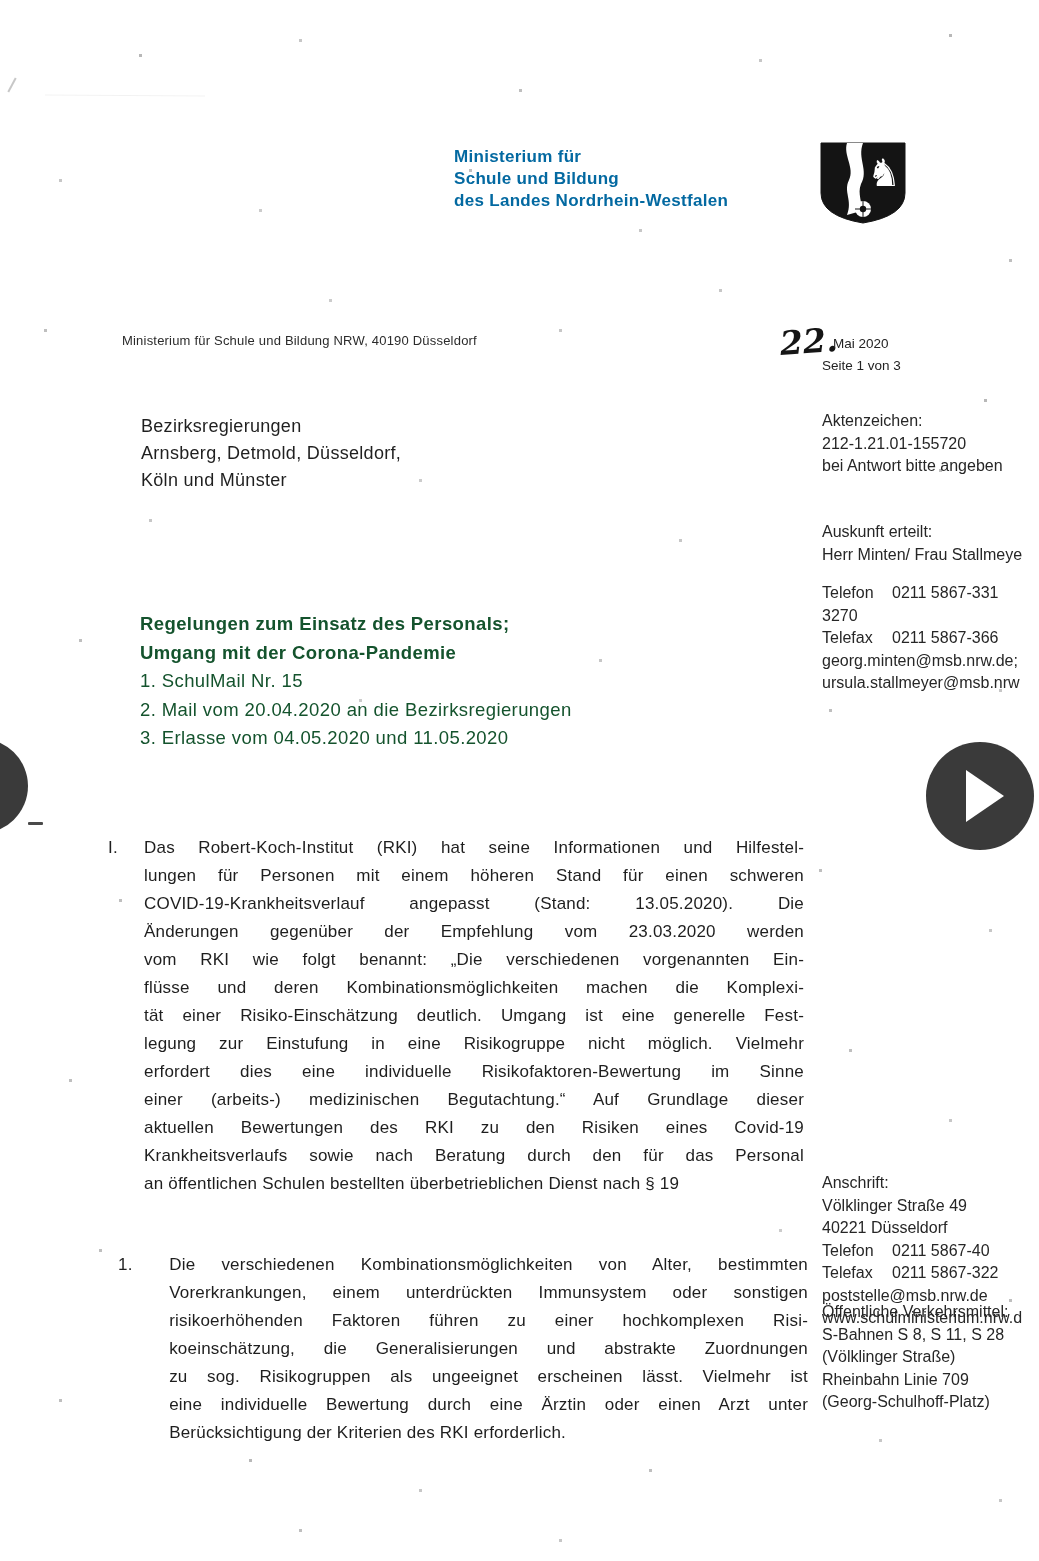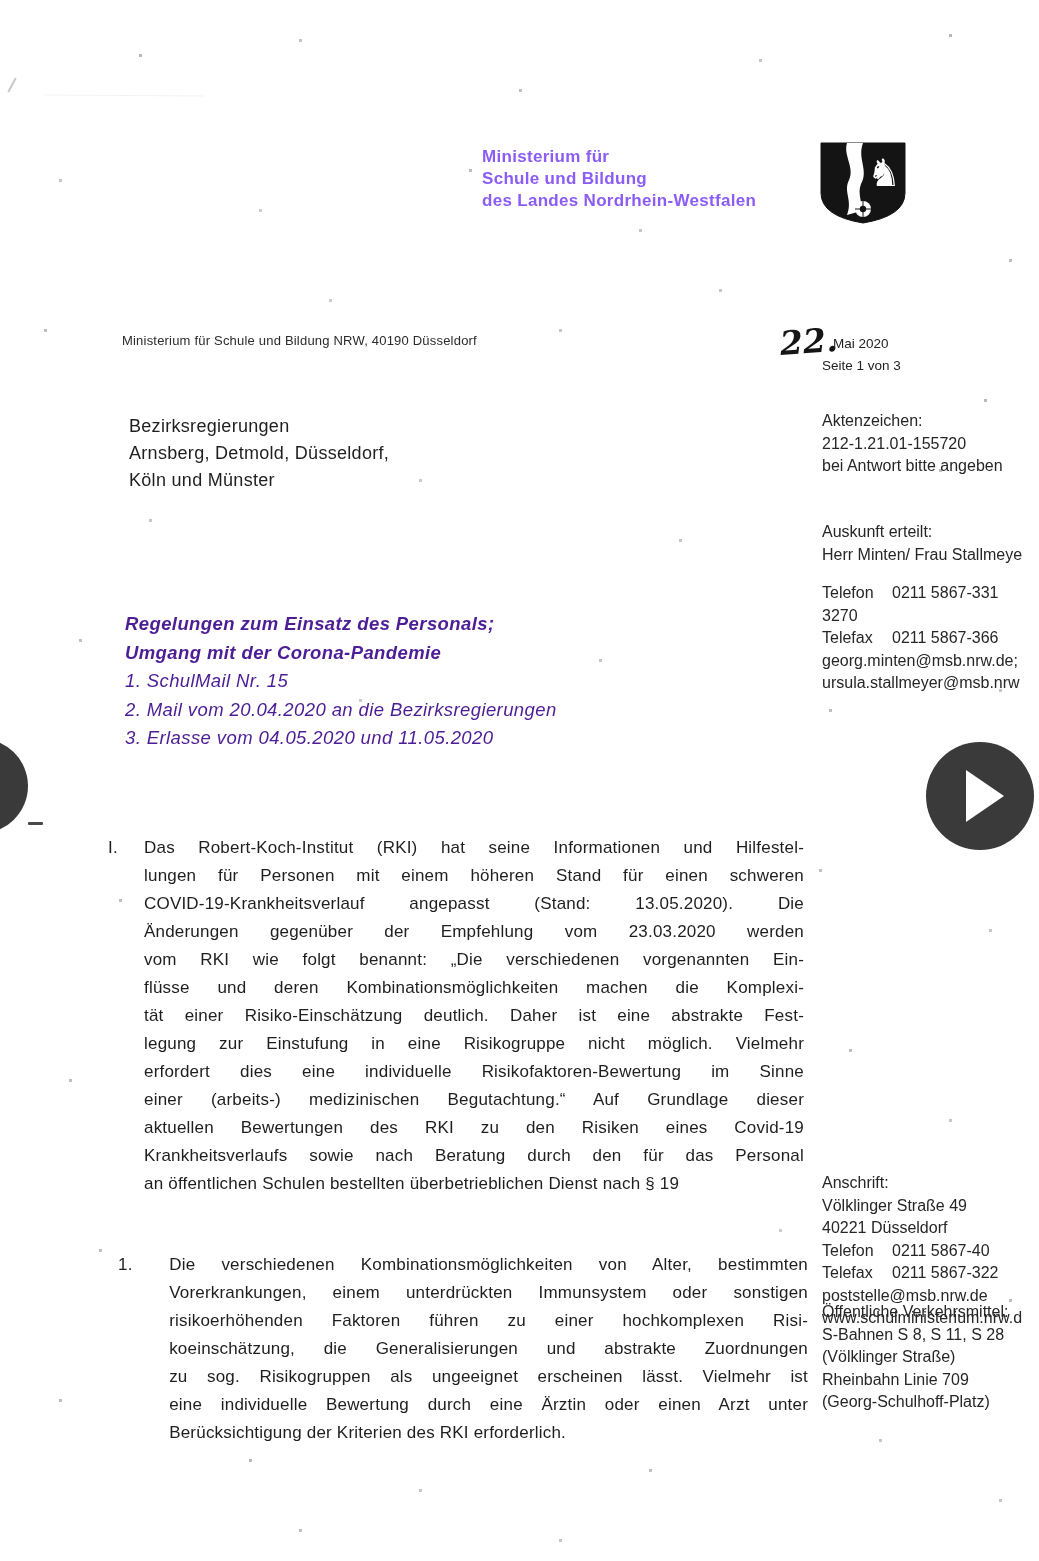--- a/index.html
+++ b/index.html
@@ -8,23 +8,23 @@
     width:1039px;height:1561px;
     margin:0 auto;
     background:#ffffff;
     overflow:hidden;
     font-family:"Liberation Sans","DejaVu Sans",sans-serif;
     color:#232323;
   }
   .abs{position:absolute;}
   
   .ministry-head{
-    left:482px;top:146px;
+    left:454px;top:146px;
     font-size:17px;font-weight:bold;letter-spacing:.3px;
-    line-height:22px;color:#8b5cf6;
+    line-height:22px;color:#0369a1;
   }
   .coat{left:816px;top:139px;}
   
   .sender-line{left:122px;top:333px;font-size:13px;color:#2b2b2b;letter-spacing:.2px;}
   
   .date-hand{
     left:780px;top:322px;
     font-family:"DejaVu Serif","Liberation Serif",serif;
     font-style:italic;font-weight:bold;font-size:33px;color:#151515;
     transform:rotate(-4deg);
@@ -33,23 +33,23 @@
   .page-info{left:822px;top:358px;font-size:13.5px;}
   
   .rcol{font-size:16px;line-height:22.5px;color:#262626;white-space:nowrap;}
   .file-block{left:822px;top:410px;}
   .contact-block{left:822px;top:505px;margin-top:16px;}
   .contact-gap{height:16px;}
   .lbl{display:inline-block;width:70px;}
   .addr-block{left:822px;top:1172px;}
   .transport-block{left:822px;top:1301px;}
   
-  .recipient{left:129px;top:413px;font-size:18px;line-height:27px;letter-spacing:.3px;color:#1f1f1f;}
-  
-  .subject{left:125px;top:610px;font-size:18.5px;line-height:28.5px;letter-spacing:.4px;color:#4c1d95;font-style:italic;}
+  .recipient{left:141px;top:413px;font-size:18px;line-height:27px;letter-spacing:.3px;color:#1f1f1f;}
+  
+  .subject{left:140px;top:610px;font-size:18.5px;line-height:28.5px;letter-spacing:.4px;color:#14532d;}
   .subject .bold{font-weight:bold;}
   
   .para{font-size:17px;line-height:28px;color:#1e1e1e;letter-spacing:.2px;}
   .marker{width:36px;}
   .sec1{left:108px;top:834px;width:700px;display:flex;}
   .sec1 .text{width:660px;}
   .item1{left:118px;top:1251px;width:690px;display:flex;}
   .item1 .text{width:654px;margin-left:16px;}
   .justify-lines > div{text-align:justify;text-align-last:justify;}
   .justify-lines > div:last-child{text-align-last:auto;}
@@ -172,21 +172,21 @@
 
   <div class="abs para sec1">
     <div class="marker">I.</div>
     <div class="text justify-lines">
         <div>Das Robert-Koch-Institut (RKI) hat seine Informationen und Hilfestel-</div>
         <div>lungen für Personen mit einem höheren Stand für einen schweren</div>
         <div>COVID-19-Krankheitsverlauf angepasst (Stand: 13.05.2020). Die</div>
         <div>Änderungen gegenüber der Empfehlung vom 23.03.2020 werden</div>
         <div>vom RKI wie folgt benannt: „Die verschiedenen vorgenannten Ein-</div>
         <div>flüsse und deren Kombinationsmöglichkeiten machen die Komplexi-</div>
-        <div>tät einer Risiko-Einschätzung deutlich. Daher ist eine abstrakte Fest-</div>
+        <div>tät einer Risiko-Einschätzung deutlich. Umgang ist eine generelle Fest-</div>
         <div>legung zur Einstufung in eine Risikogruppe nicht möglich. Vielmehr</div>
         <div>erfordert dies eine individuelle Risikofaktoren-Bewertung im Sinne</div>
         <div>einer (arbeits-) medizinischen Begutachtung.“ Auf Grundlage dieser</div>
         <div>aktuellen Bewertungen des RKI zu den Risiken eines Covid-19</div>
         <div>Krankheitsverlaufs sowie nach Beratung durch den für das Personal</div>
         <div>an öffentlichen Schulen bestellten überbetrieblichen Dienst nach § 19</div>
       </div>
   </div>
 
   <div class="abs para item1">

